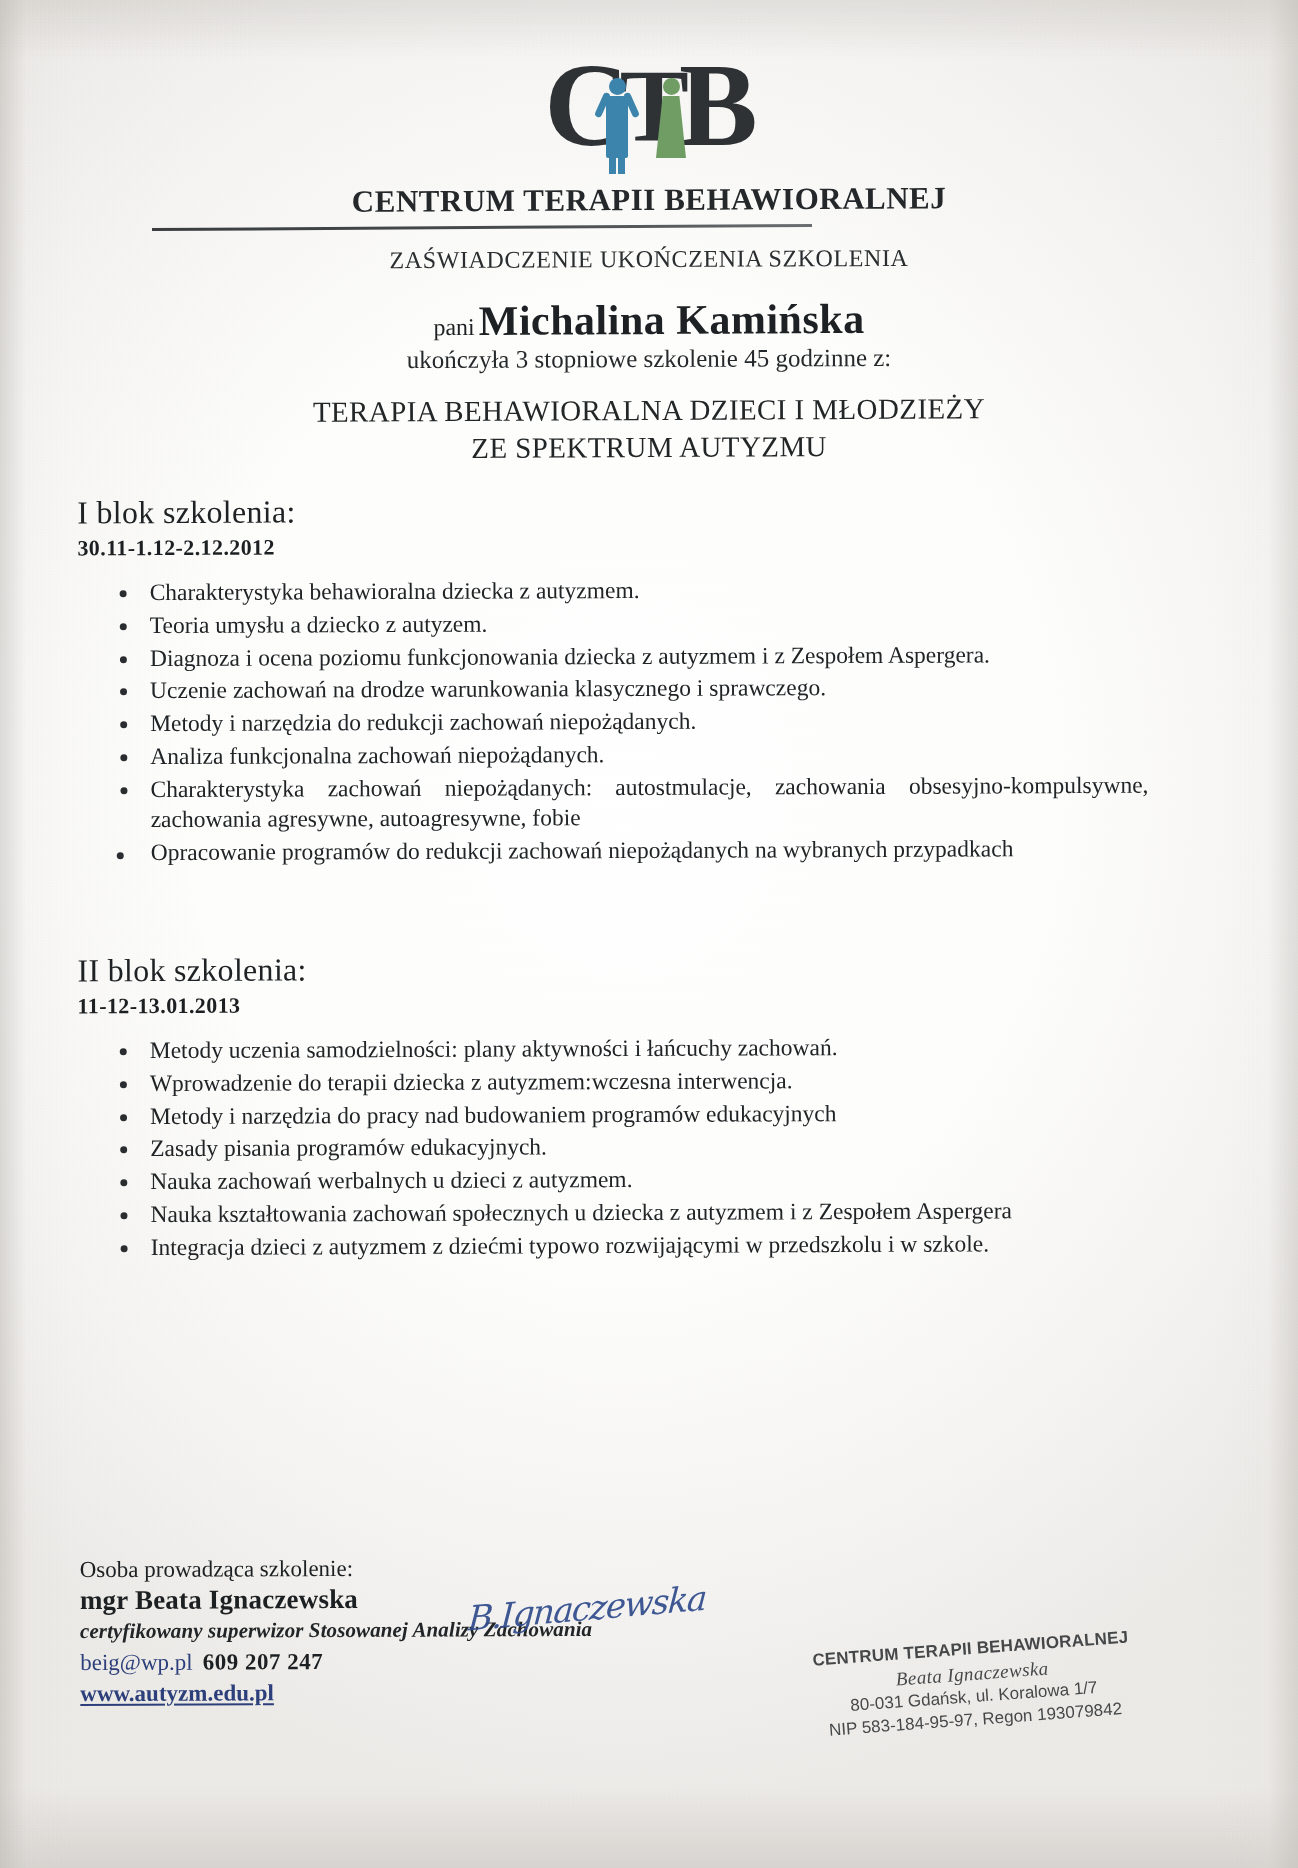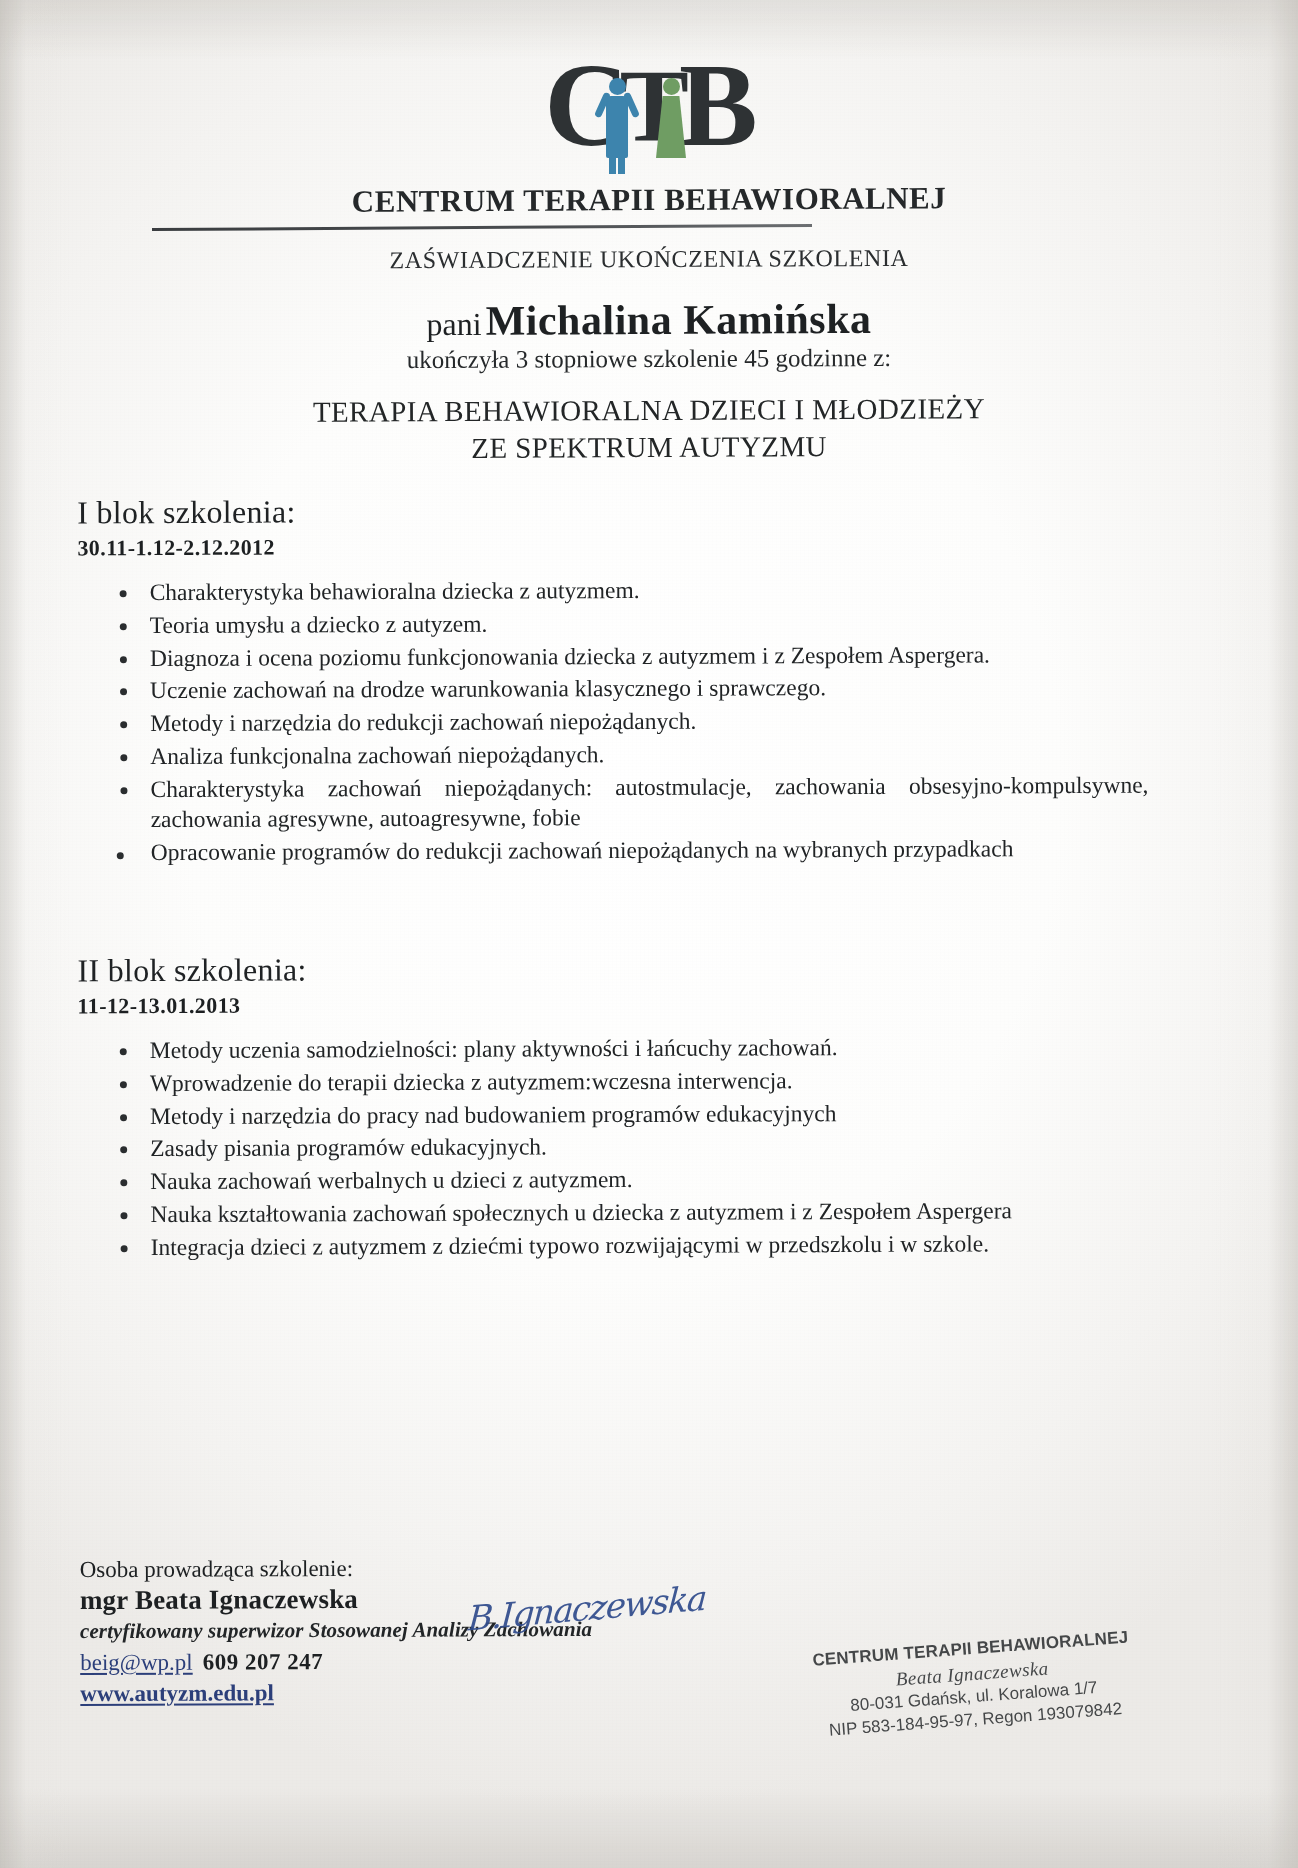--- a/index.html
+++ b/index.html
@@ -157,21 +157,21 @@
   }
   .recipient-line {
     position: absolute;
     left: 0; right: 0;
     top: 296px;
     text-align: center;
     transform: rotate(-0.3deg);
     color: #1e2123;
   }
   .recipient-line .prefix {
-    font-size: 32px;
+    font-size: 24px;
     vertical-align: baseline;
   }
   .recipient-line .name {
     font-weight: 700;
     font-size: 42px;
     letter-spacing: 0.5px;
   }
   .subline {
     position: absolute;
     left: 0; right: 0;
@@ -274,21 +274,20 @@
     margin-top: 3px;
     color: #222527;
   }
   .sig-contact {
     margin-top: 6px;
     font-size: 23px;
     color: #1d2022;
   }
   .sig-contact .mail {
     color: #2c3f7a;
-    text-decoration: underline;
     text-underline-offset: 3px;
     margin-top: 32px;
   }
   .sig-phone { font-weight: 700; margin-left: 10px; letter-spacing: 0.5px; }
   .sig-web {
     margin-top: 5px;
     font-size: 23px;
     font-weight: 700;
     color: #2c3f7a;
     text-decoration: underline;

